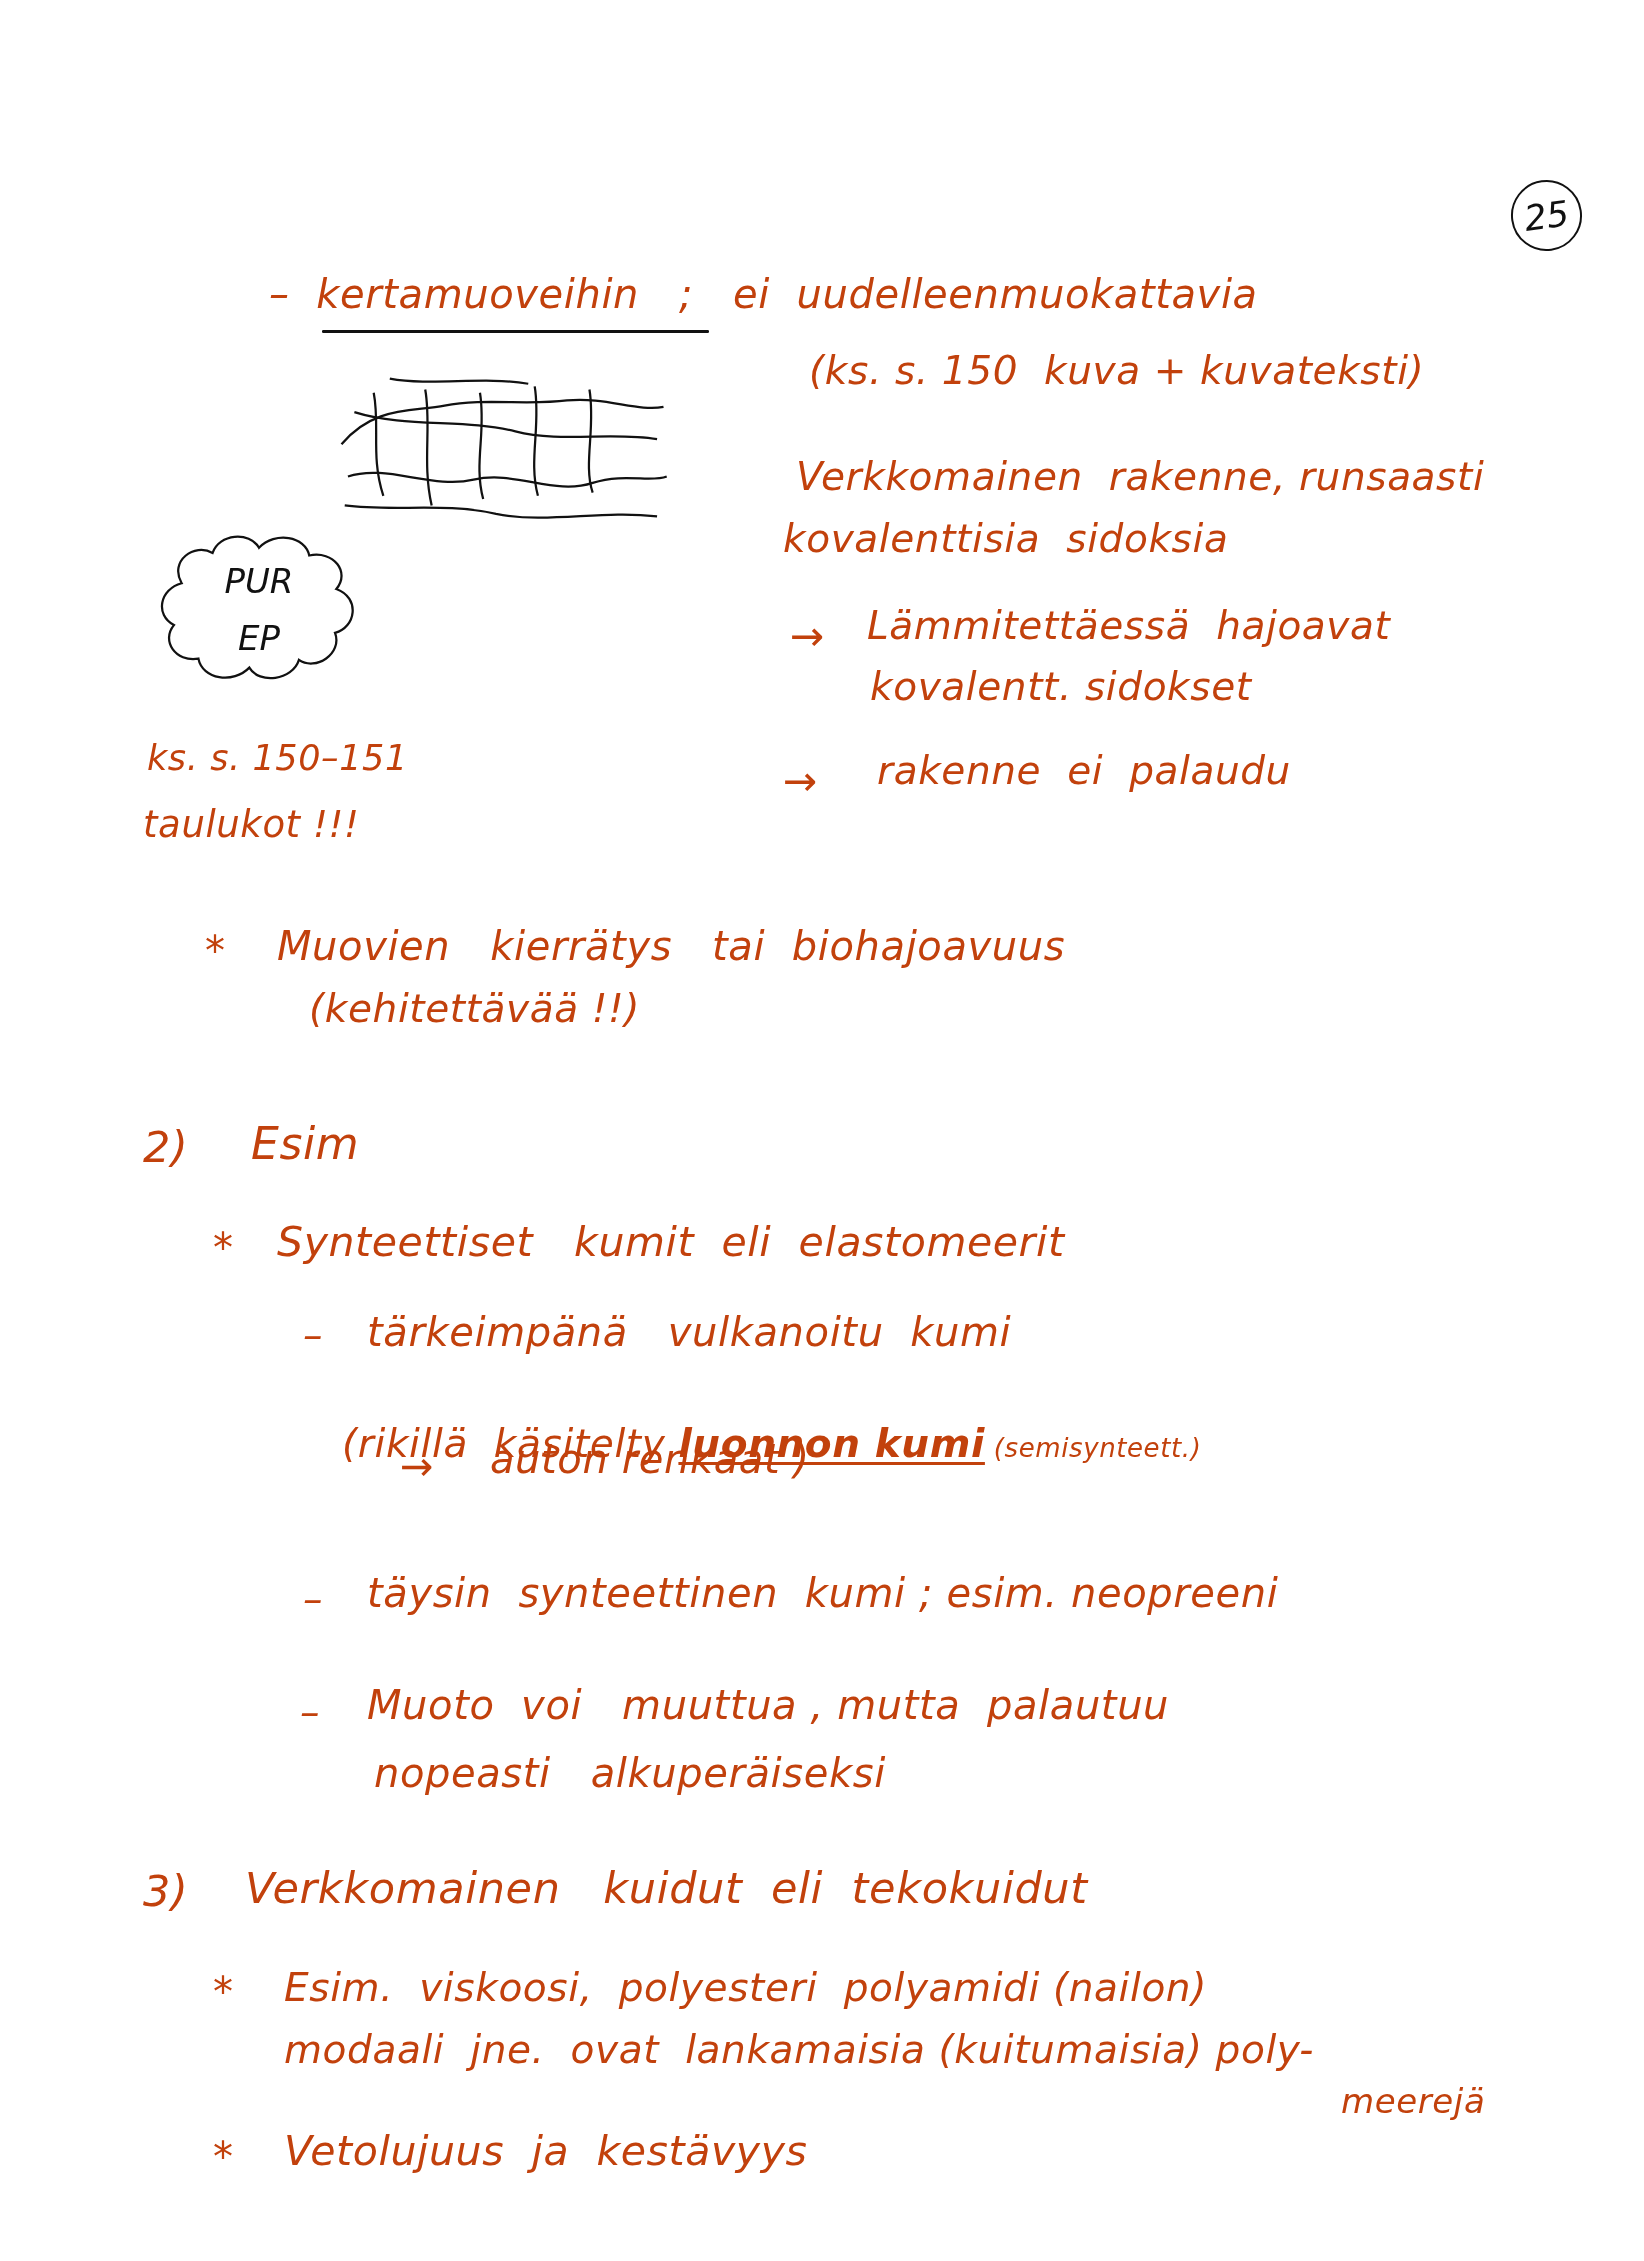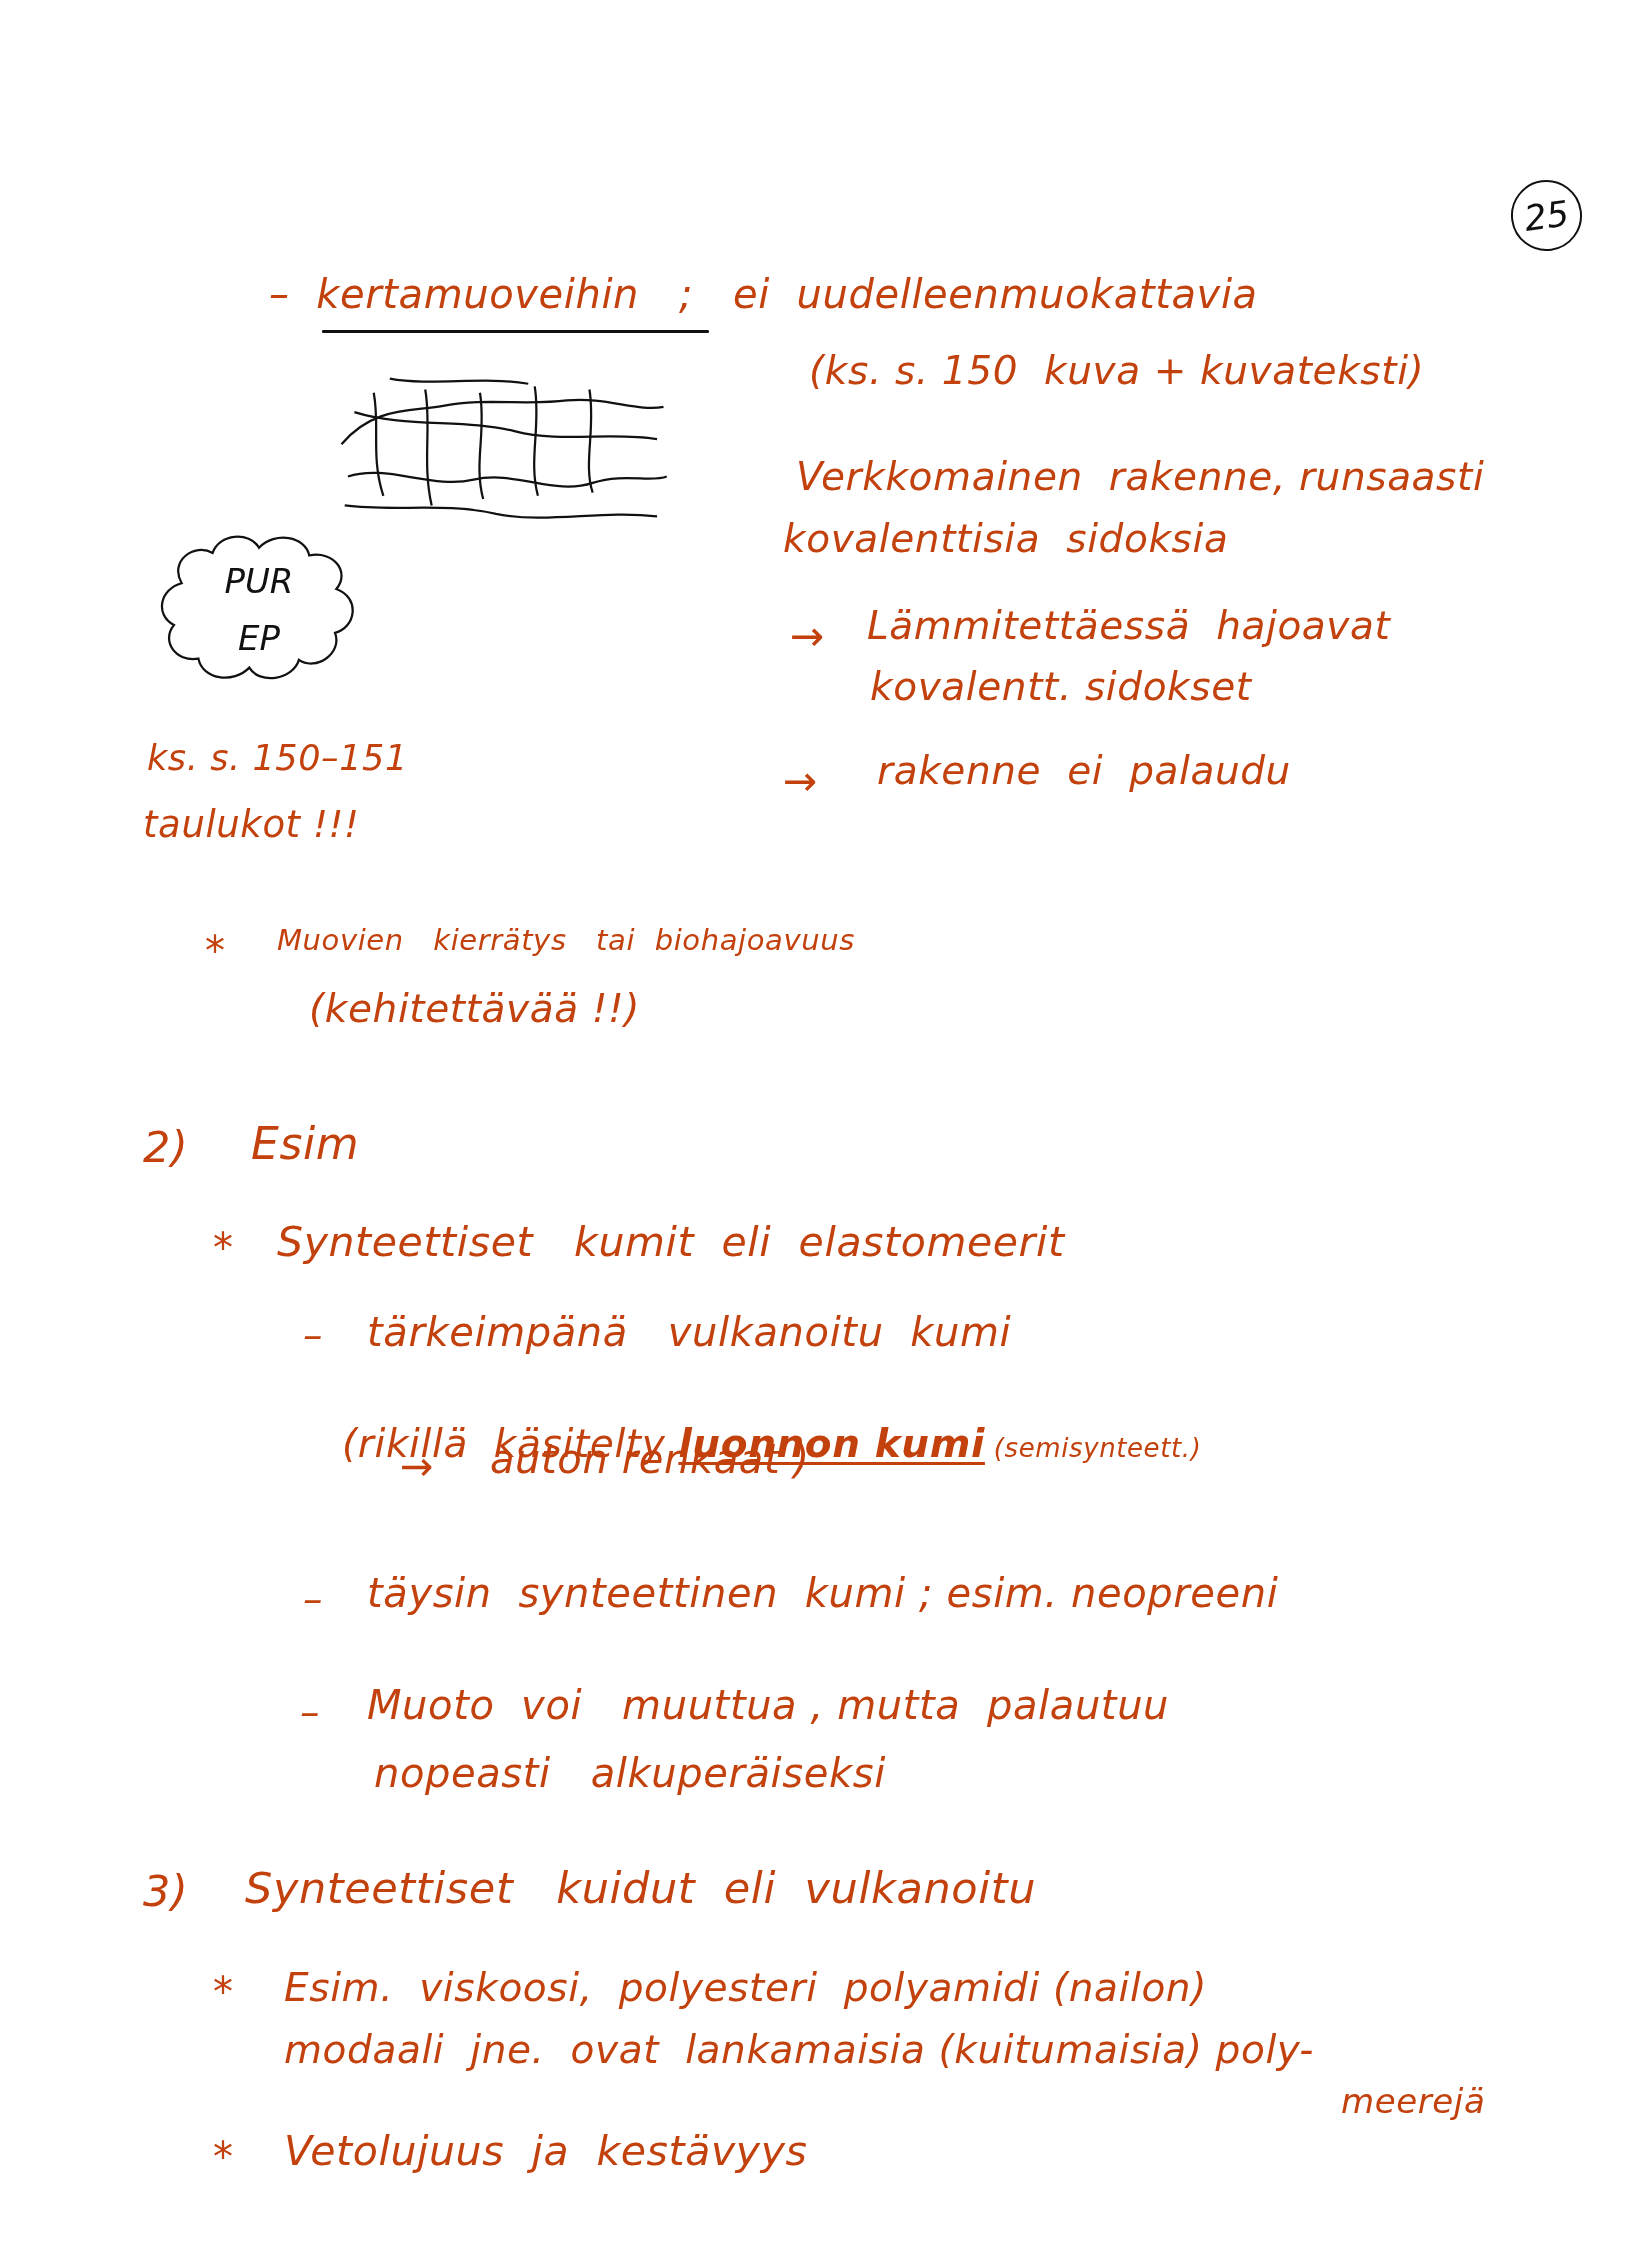--- a/index.html
+++ b/index.html
@@ -146,21 +146,21 @@
   <div class="cloud-text">
     <span>PUR</span>
     <span>EP</span>
   </div>
 </div>
 
 <div class="hw" style="left:147px; top:738px; font-size:35px;">ks. s. 150–151</div>
 <div class="hw" style="left:143px; top:803px; font-size:37px;text-align:center;">taulukot !!!</div>
 
 <div class="hw" style="left:205px; top:928px; font-size:40px;">*</div>
-<div class="hw" style="left:277px; top:923px; font-size:29px;">Muovien   kierrätys   tai  biohajoavuus</div>
+<div class="hw" style="left:277px; top:923px; font-size:40px;">Muovien   kierrätys   tai  biohajoavuus</div>
 <div class="hw" style="left:309px; top:986px; font-size:39px;">(kehitettävää !!)</div>
 
 <div class="hw" style="left:143px; top:1122px; font-size:43px;">2)</div>
 <div class="hw" style="left:251px; top:1118px; font-size:44px;">Esim</div>
 
 <div class="hw" style="left:213px; top:1225px; font-size:40px;">*</div>
 <div class="hw" style="left:277px; top:1218px; font-size:41px;">Synteettiset   kumit  eli  elastomeerit</div>
 
 <div class="hw" style="left:303px; top:1312px; font-size:39px;">–</div>
 <div class="hw" style="left:367px; top:1309px; font-size:40px;">tärkeimpänä   vulkanoitu  kumi</div>
@@ -173,21 +173,21 @@
 <div class="hw" style="left:490px; top:1436px; font-size:40px;">auton renkaat )</div>
 
 <div class="hw" style="left:303px; top:1576px; font-size:39px;">–</div>
 <div class="hw" style="left:367px; top:1570px; font-size:40px;">täysin  synteettinen  kumi ; esim. neopreeni</div>
 
 <div class="hw" style="left:300px; top:1689px; font-size:39px;">–</div>
 <div class="hw" style="left:367px; top:1682px; font-size:40px;">Muoto  voi   muuttua , mutta  palautuu</div>
 <div class="hw" style="left:374px; top:1750px; font-size:40px;">nopeasti   alkuperäiseksi</div>
 
 <div class="hw" style="left:143px; top:1866px; font-size:43px;">3)</div>
-<div class="hw" style="left:245px; top:1863px; font-size:43px;">Synteettiset   kuidut  eli  vulkanoitu</div>
+<div class="hw" style="left:245px; top:1863px; font-size:43px;">Verkkomainen   kuidut  eli  tekokuidut</div>
 
 <div class="hw" style="left:213px; top:1969px; font-size:40px;">*</div>
 <div class="hw" style="left:284px; top:1965px; font-size:39px;">Esim.  viskoosi,  polyesteri  polyamidi (nailon)</div>
 <div class="hw" style="left:284px; top:2027px; font-size:39px;">modaali  jne.  ovat  lankamaisia (kuitumaisia) poly-</div>
 <div class="hw" style="left:1341px; top:2081px; font-size:34px;">meerejä</div>
 
 <div class="hw" style="left:213px; top:2134px; font-size:40px;">*</div>
 <div class="hw" style="left:284px; top:2127px; font-size:41px;">Vetolujuus  ja  kestävyys</div>
 
 

